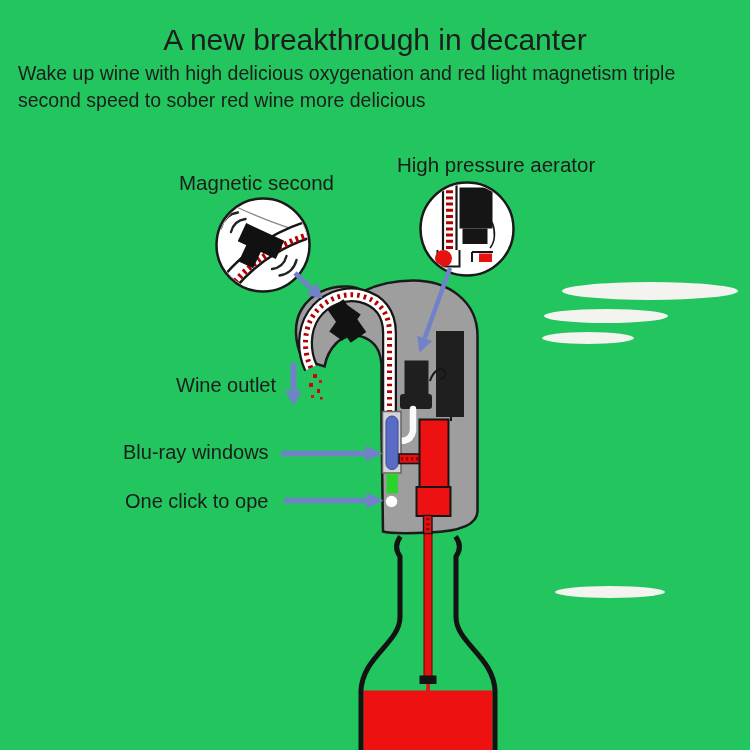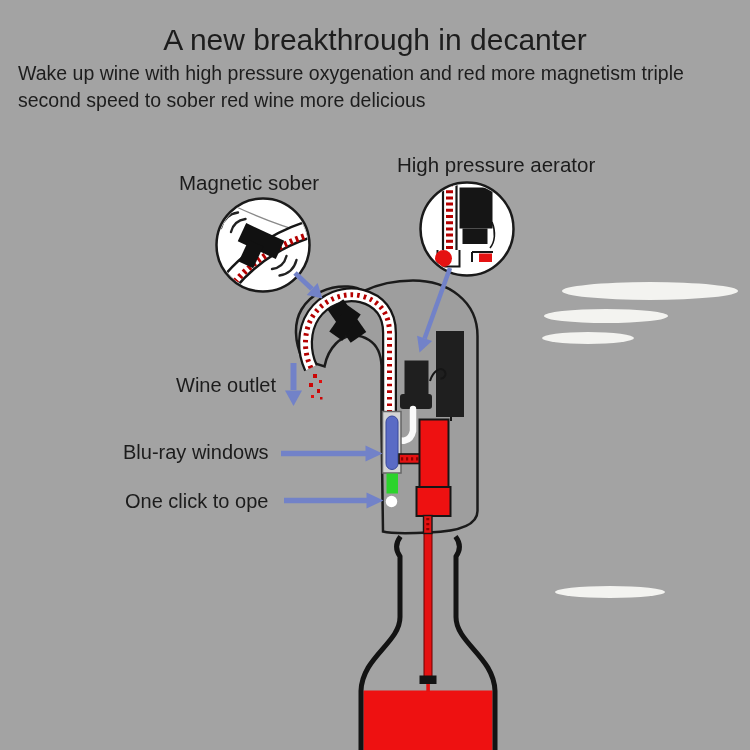--- a/index.html
+++ b/index.html
@@ -1,17 +1,17 @@
 <!DOCTYPE html>
 <html><head>
 <meta charset="utf-8">
 <style>
   html,body{margin:0;padding:0;background:#ffffff;}
   .canvas{
-    position:relative;width:750px;height:750px;background:#a3a3a3;
+    position:relative;width:750px;height:750px;background:#22c55e;
     overflow:hidden;font-family:"Liberation Sans",sans-serif;color:#1c1c1c;
   }
   .page-title{
     position:absolute;left:0;top:24px;width:750px;text-align:center;
     font-size:30px;line-height:32px;color:#1d1d1d;white-space:nowrap;
   }
   .page-subtitle{
     position:absolute;left:18px;top:60px;width:726px;
     font-size:19.5px;line-height:26.5px;color:#1d1d1d;
   }
@@ -23,25 +23,25 @@
   .lbl-oneclick{left:125px;top:490px;font-size:20px;}
   svg.diagram{position:absolute;left:0;top:0;}
 </style>
 </head>
 <body>
 
 <div class="canvas">
 
   <div class="page-title">A new breakthrough in decanter</div>
   <div class="page-subtitle">
-    <span>Wake up wine with high pressure oxygenation and red more magnetism triple</span><br>
+    <span>Wake up wine with high delicious oxygenation and red light magnetism triple</span><br>
     <span>second speed to sober red wine more delicious</span>
   </div>
 
-  <div class="lbl lbl-magnetic">Magnetic sober</div>
+  <div class="lbl lbl-magnetic">Magnetic second</div>
   <div class="lbl lbl-aerator">High pressure aerator</div>
   <div class="lbl lbl-outlet">Wine outlet</div>
   <div class="lbl lbl-bluray">Blu-ray windows</div>
   <div class="lbl lbl-oneclick">One click to ope</div>
 
   <svg class="diagram" width="750" height="750" viewBox="0 0 750 750">
     <defs>
       <clipPath id="magClip">
           <circle cx="263" cy="245" r="44.8"></circle>
         </clipPath>

